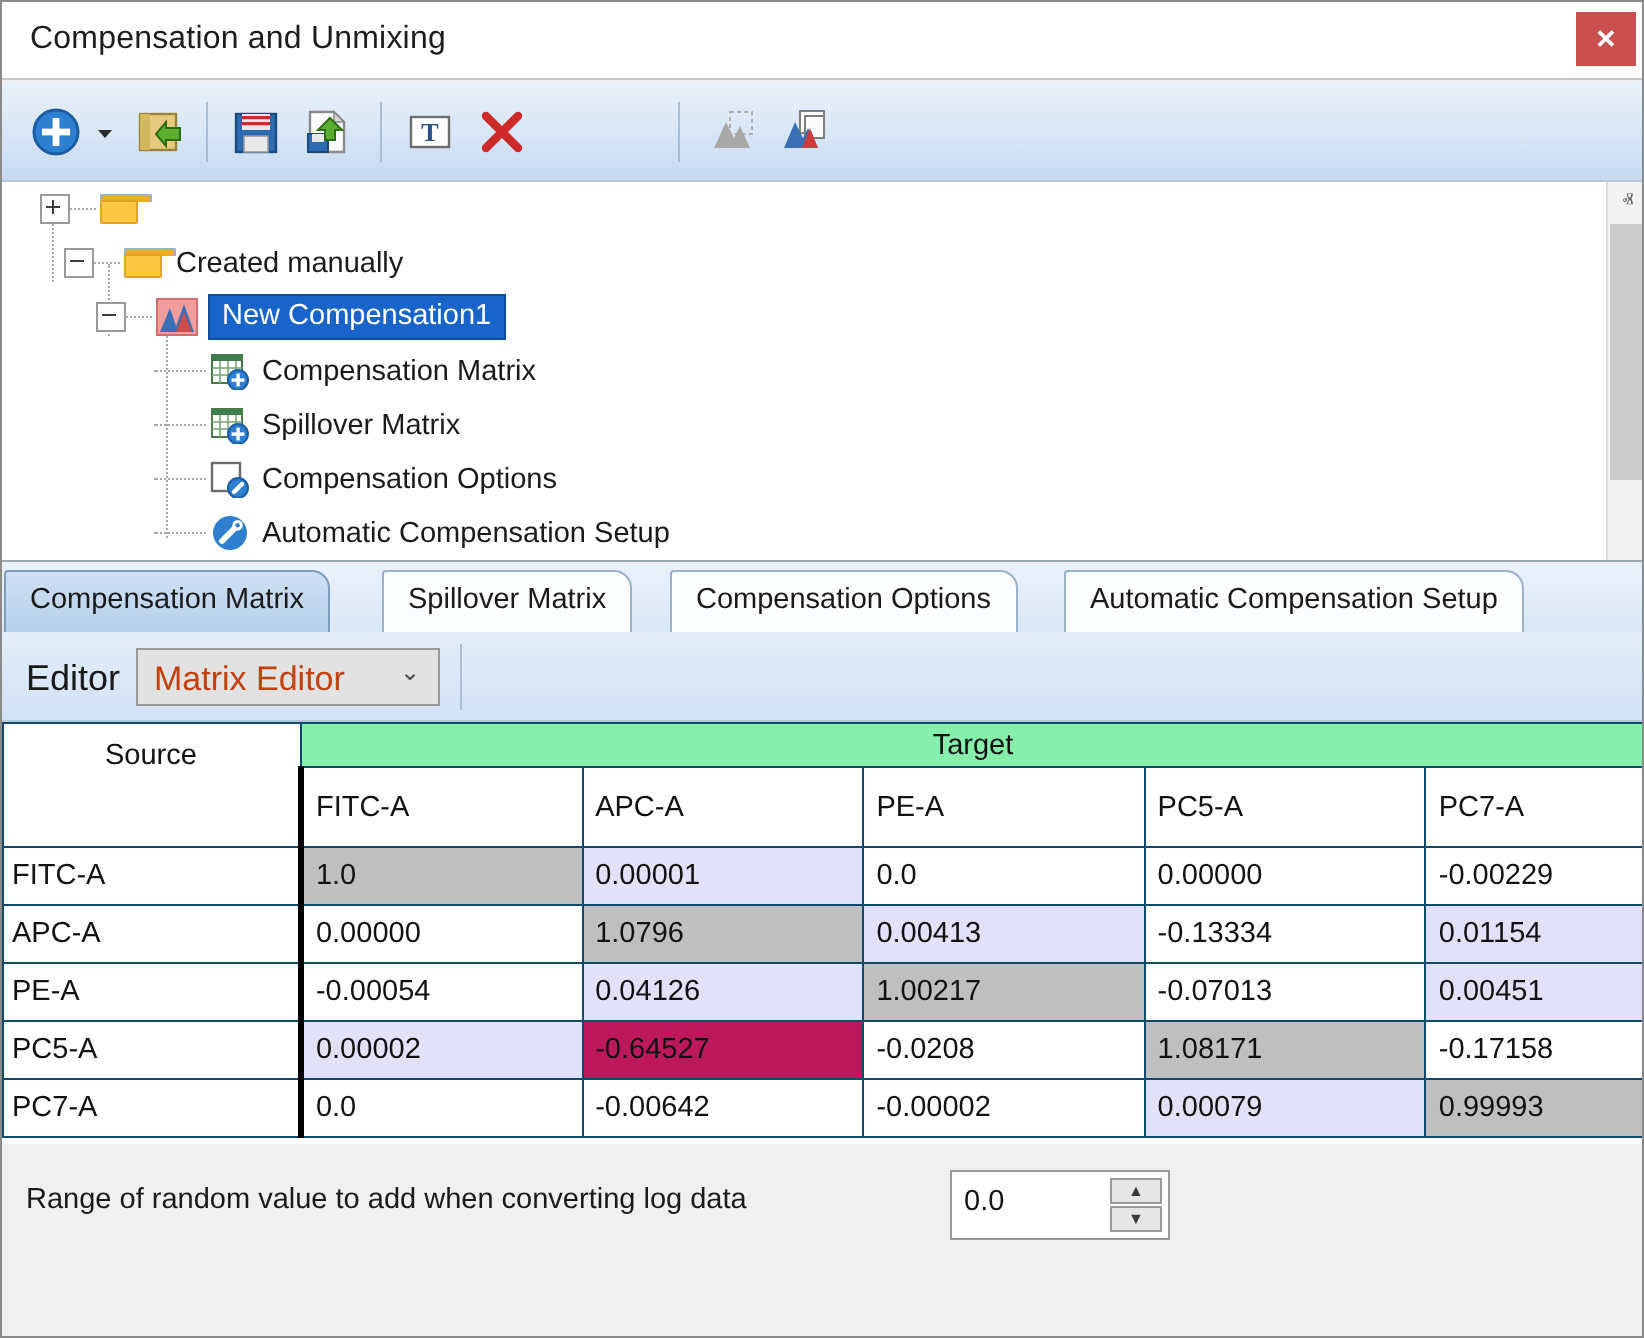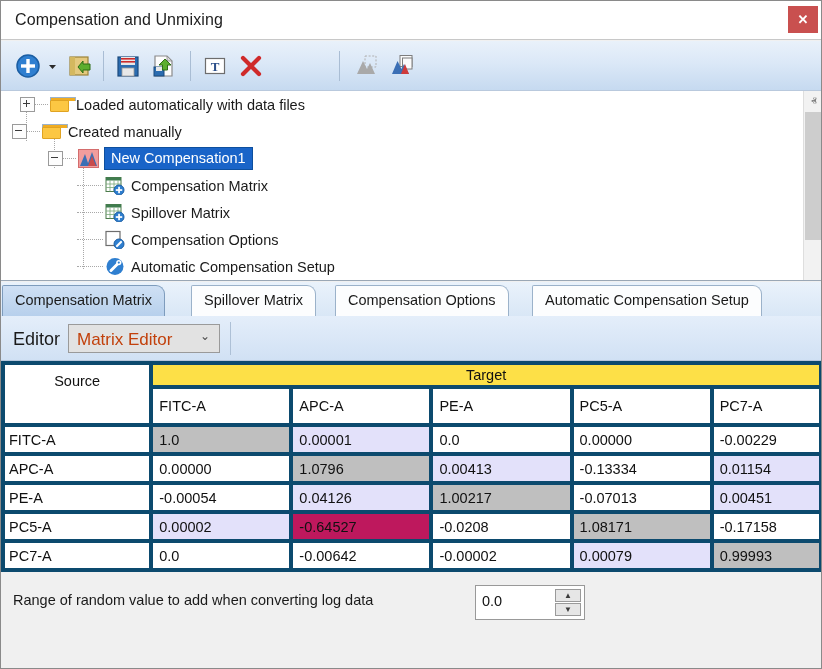--- a/index.html
+++ b/index.html
@@ -282,38 +282,38 @@
     box-sizing: border-box;
     overflow: hidden;
   }
   table.grid {
     border-collapse: collapse;
     table-layout: fixed;
     font-size: 14.5px;
     color: #111111;
   }
   table.grid td, table.grid th {
-    border: 4px solid #0c4a6e;
+    border: 1px solid #0c4a6e;
     padding: 0;
     font-weight: normal;
     box-sizing: border-box;
     overflow: hidden;
     white-space: nowrap;
   }
   .hdr-source {
     height: 62px;
     text-align: center;
     vertical-align: top;
     padding-top: 8px !important;
     background: #ffffff;
   }
   .hdr-target {
     height: 18px;
     text-align: center;
-    background: #fde047;
+    background: #86efac;
   }
   .hdr-col {
     height: 32px;
     text-align: left;
     padding-left: 6px !important;
     background: #ffffff;
     vertical-align: middle;
   }
   .rowhdr {
     height: 29px;
@@ -502,24 +502,23 @@
     <div class="vline" style="left:53px;top:41px;height:36px;"></div>
     <div class="vline" style="left:82px;top:68px;height:110px;"></div>
 
     <div class="tree-row" style="padding-left:19px;">
       <div class="tree-expander plus"></div>
       <div class="tree-dots"></div>
       <div class="folder-ico">
         <div class="tab"></div>
           <div class="body"></div>
       </div>
-      <span class="tree-label">Loaded automatically with data files</span>
-    </div>
-
-    <div class="tree-row" style="padding-left:11px;">
+    </div>
+
+    <div class="tree-row" style="padding-left:31px;">
       <div class="tree-expander"></div>
       <div class="tree-dots"></div>
       <div class="folder-ico">
         <div class="tab"></div>
           <div class="body"></div>
       </div>
       <span class="tree-label">Created manually</span>
     </div>
 
     <div class="tree-row" style="padding-left:47px;">

